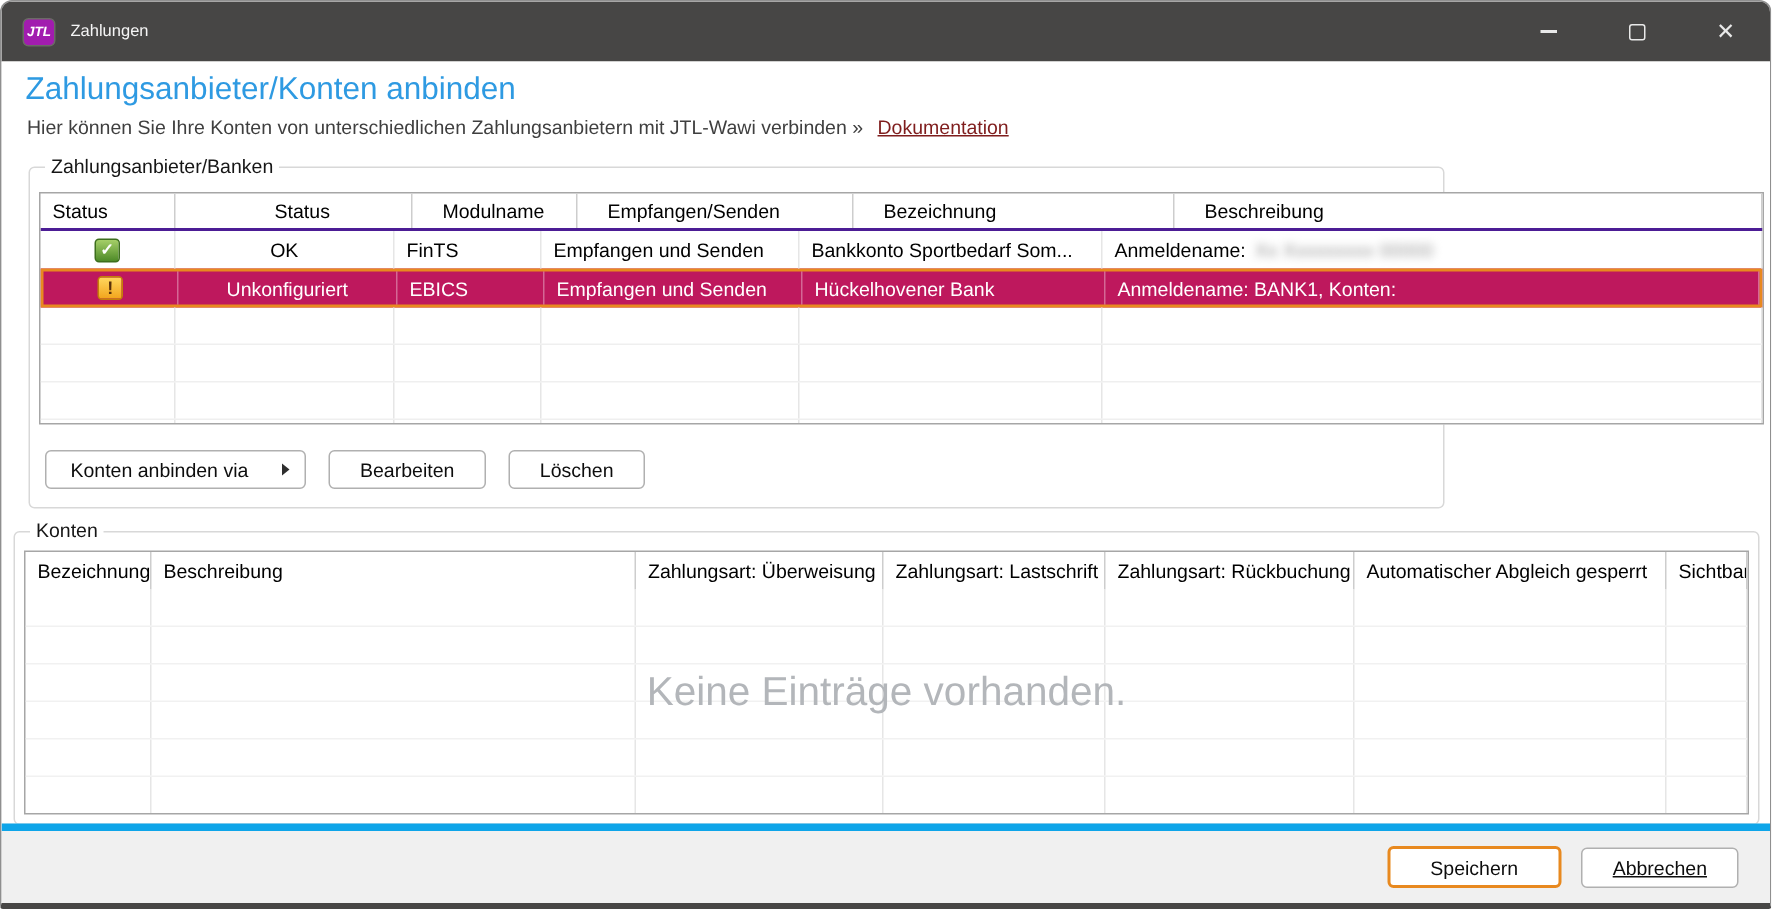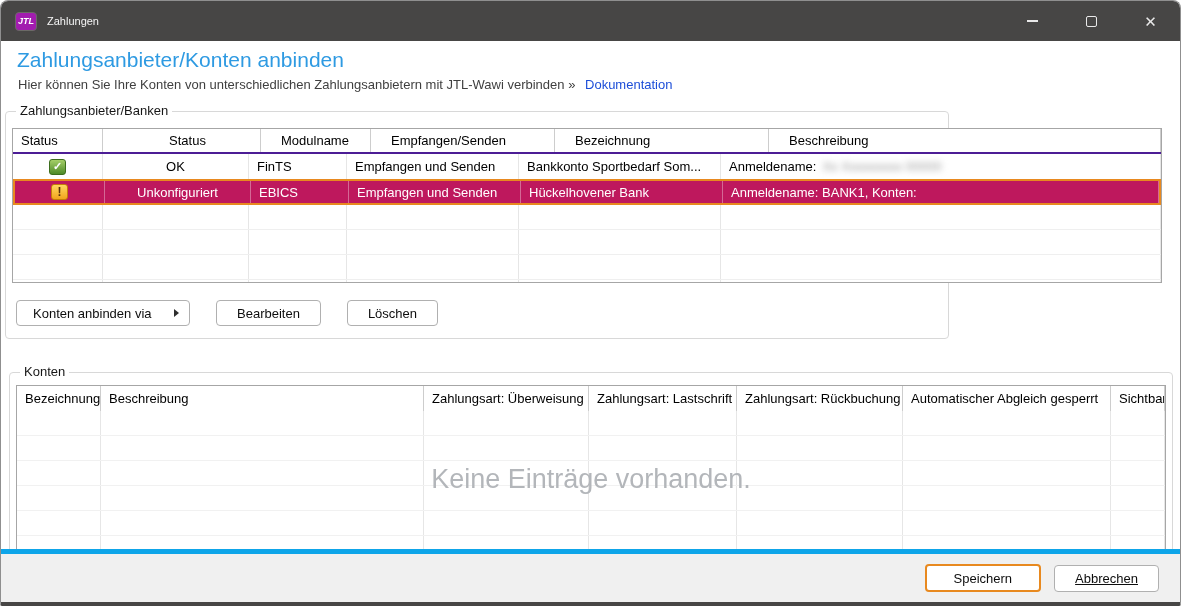--- a/index.html
+++ b/index.html
@@ -27,30 +27,30 @@
   .win-controls { margin-left:auto; display:flex; height:100%; }
   .win-btn { width:59px; height:100%; display:flex; align-items:center; justify-content:center; cursor:default; }
   .ic-min { width:11px; height:2px; background:#e9e9e9; }
   .ic-max { width:11px; height:11px; border:1.5px solid #e9e9e9; border-radius:2px; }
   .ic-close { color:#e9e9e9; font-size:15px; line-height:1; }
 
   
   .main { position:absolute; top:40px; left:0; right:0; height:513px; background:#fff; }
   .page-title { position:absolute; left:16px; top:7px; font-size:21px; font-weight:400; color:#2e9ae2; }
   .page-sub { position:absolute; left:17px; top:36px; font-size:13px; color:#3f3f3f; }
-  .doc-link { color:#1d4ed8; margin-left:6px; cursor:pointer; }
+  .doc-link { color:#7f1d1d; text-decoration:underline; margin-left:6px; cursor:pointer; }
 
   
   .groupbox { position:absolute; border:1px solid #d8d8d8; border-radius:4px; }
   .gb-label {
     position:absolute; top:-9px; left:10px; background:#fff; padding:0 4px;
     font-size:13px; color:#161616;
   }
-  .gb1 { left:4px; top:70px; width:944px; height:228px; }
-  .gb2 { left:8px; top:331px; width:1164px; height:196px; }
+  .gb1 { left:18px; top:70px; width:944px; height:228px; }
+  .gb2 { left:8px; top:313px; width:1164px; height:196px; }
 
   
   .tbl {
     position:absolute; background:#fff; border:1px solid #a6a6a6;
     overflow:hidden; font-size:13px; color:#000;
   }
   .t1 { left:6px; top:16px; width:1150px; height:155px; --cols:90px 146px 98px 172px 202px minmax(0,1fr); }
   .t2 { left:6px; top:12px; width:1150px; height:176px; --cols:84px 323px 165px 148px 166px 208px minmax(0,1fr); }
   .trow { display:grid; grid-template-columns:var(--cols); align-items:stretch; }
   .cell {
@@ -90,21 +90,21 @@
     position:absolute; left:0; right:0; top:78px; text-align:center;
     font-size:27px; color:#b3b6ba; pointer-events:none;
   }
 
   
   .btn {
     height:26px; background:#fff; border:1px solid #b0b0b0; border-radius:4px;
     font-size:13px; color:#0d0d0d; display:inline-flex; align-items:center;
     justify-content:center; padding:0 20px; font-family:inherit; cursor:default;
   }
-  .gb-actions { position:absolute; left:10px; bottom:12px; display:flex; gap:26px; }
+  .gb-actions { position:absolute; left:10px; bottom:12px; display:flex; gap:15px; }
   .btn-connect { width:174px; justify-content:space-between; padding:0 10px 0 16px; }
   .menu-arrow { width:0; height:0; border-left:5px solid #2e2e2e; border-top:4px solid transparent; border-bottom:4px solid transparent; }
 
   
   .footer {
     position:absolute; left:0; right:0; bottom:0; height:53px;
     background:#f0f0f0; border-top:5px solid #0ea5e9;
     display:flex; align-items:center; justify-content:flex-end; gap:13px;
     padding-right:21px;
   }

